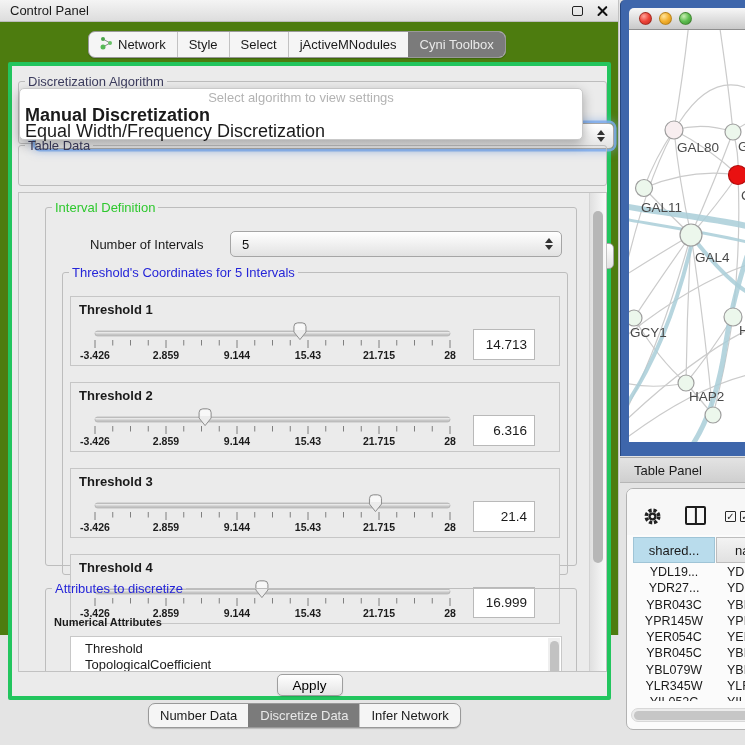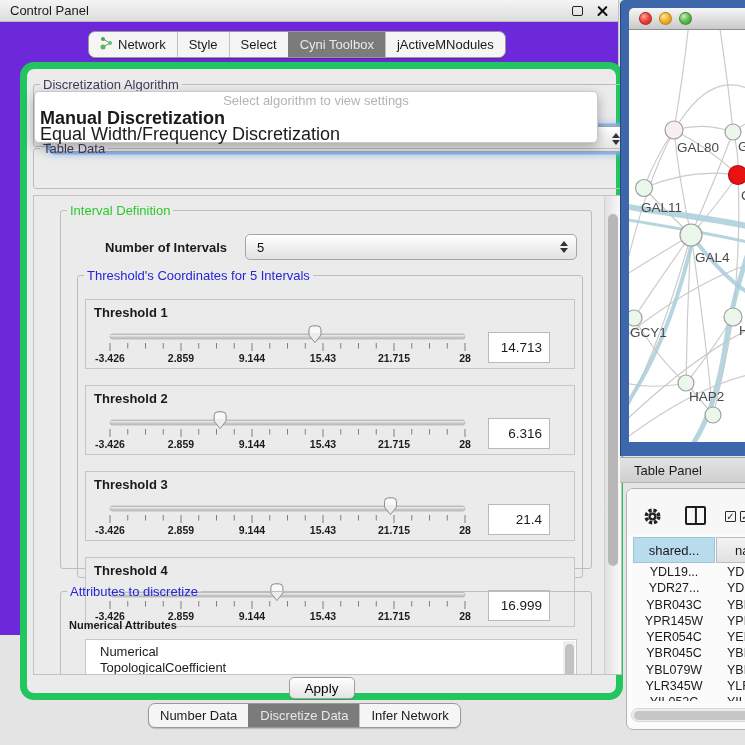--- a/index.html
+++ b/index.html
@@ -1,35 +1,35 @@
 <!DOCTYPE html>
 <html style="--frame-blue: #3e66ab; --active-tab: #7b7b7b; --header-selected: #b9dcec;"><head>
 <meta charset="utf-8">
 <style>
   *{box-sizing:border-box;margin:0;padding:0}
   html,body{width:745px;height:745px}
   body{position:relative;overflow:hidden;background:#e4e4e4;font-family:"Liberation Sans",sans-serif;color:#1a1a1a}
   
-  .cp{position:absolute;left:0;top:0;width:619px;height:635px;background:#6d28d9;border-right:1px solid #c2c2c2}
+  .cp{position:absolute;left:0;top:0;width:619px;height:635px;background:#4d7c0f;border-right:1px solid #c2c2c2}
   .cp-titlebar{position:absolute;left:0;top:0;width:100%;height:22px;background:linear-gradient(#f4f4f4,#dddddd);border-bottom:1px solid #bcbcbc;display:flex;align-items:center;padding:0 10px;font-size:13px}
   .cp-title{flex:1}
   .float-icon{width:11px;height:10px;border:1.6px solid #222;border-radius:2px;margin-right:14px}
   .close-icon{position:relative;width:11px;height:11px}
   .close-icon i{position:absolute;left:-1px;top:4.5px;width:13px;height:2.4px;background:#111;border-radius:1px}
   .close-icon i:nth-child(1){transform:rotate(45deg)}
   .close-icon i:nth-child(2){transform:rotate(-45deg)}
   
   .tabstrip{position:absolute;display:flex;border:1px solid #999;border-radius:7px;overflow:hidden;background:#f5f5f5;box-shadow:0 1px 1px rgba(0,0,0,.18)}
   .tabstrip .tab{padding:4px 11px;font-size:13px;display:flex;align-items:center;gap:5px;border-left:1px solid #c2c2c2;white-space:nowrap;cursor:default}
   .tabstrip .tab:first-child{border-left:none}
   .tabstrip .tab.active{background:var(--active-tab,#7b7b7b);color:#e9e9e9;border-left-color:var(--active-tab,#7b7b7b)}
   #top-tabs{left:88px;top:31px}
   #bottom-tabs{left:148px;top:703px}
   
-  .cp-body{position:absolute;left:20px;top:62px;width:603px;height:638px;background:#ebebeb;border:7px solid #22c55e;border-radius:14px}
+  .cp-body{position:absolute;left:8px;top:62px;width:603px;height:638px;background:#ebebeb;border:4px solid #22c55e;border-radius:2px}
   fieldset.group{position:absolute;border:1px solid #bdbdbd;border-radius:3px}
   fieldset.group legend{font-size:13px;padding:0 3px;margin-left:6px}
   .legend-navy{color:#3c3c5e}
   .legend-green{color:#2ec82e}
   .legend-blue{color:#2525d8}
   .combo{position:absolute;height:26px;border:1px solid #a5a5a5;border-radius:5px;background:linear-gradient(#ffffff,#e2e2e2);display:flex;align-items:center;font-size:13px;padding:0 26px 0 11px;color:#111}
   .combo .arrows{position:absolute;right:8px;top:50%;transform:translateY(-50%);display:flex;flex-direction:column;gap:2px}
   .tri-up{width:0;height:0;border-left:4px solid transparent;border-right:4px solid transparent;border-bottom:5px solid #333}
   .tri-down{width:0;height:0;border-left:4px solid transparent;border-right:4px solid transparent;border-top:5px solid #333}
   .focus-ring{box-shadow:0 0 0 2.5px rgba(125,170,235,.85),0 0 8px 3px rgba(125,170,235,.5)}
@@ -39,21 +39,21 @@
   .popup-prompt{font-size:13px;color:#b3b3b3;text-align:center;height:17px;line-height:16px}
   .popup-item{font-size:18px;padding:0 5px;height:16px;line-height:16px;white-space:nowrap}
   .popup-item.bold{font-weight:bold}
   #tabledata-group{left:6px;top:72px;width:589px;height:48px}
   #tabledata-combo{left:16px;top:90px;width:579px}
   
   .scroll-area{position:absolute;left:6px;top:126px;width:589px;height:480px;border:1px solid #c2c2c2;background:#ebebeb;overflow:hidden}
   .vscroll{position:absolute;right:0;top:0;width:17px;height:100%;background:linear-gradient(to right,#e0e0e0,#fafafa);border-left:1px solid #d2d2d2}
   .vscroll .thumb{position:absolute;left:3px;top:18px;width:10px;height:352px;background:#b7b7b7;border-radius:5px}
   #interval-group{left:26px;top:7px;width:532px;height:366px}
-  .noi-label{position:absolute;left:44px;top:22px;font-size:13px;font-weight:bold}
+  .noi-label{position:absolute;left:44px;top:22px;font-size:13px;font-weight:normal}
   #noi-combo{left:184px;top:16px;width:332px}
   #thr-group{left:16px;top:50px;width:506px;height:310px}
   #thresholds{position:absolute;left:7px;top:16px;width:490px}
   .thr-panel{position:relative;height:70px;margin-bottom:16px;border:1px solid #c6c6c6;background:#ebebeb}
   .thr-label{position:absolute;left:8px;top:5px;font-size:13px;font-weight:bold}
   .thr-svg{position:absolute;left:20px;top:25px;overflow:visible}
   .thr-value{position:absolute;right:24px;top:32px;width:62px;height:31px;background:#fff;border:1px solid #b9b9b9;font-size:13.5px;display:flex;align-items:center;justify-content:flex-end;padding-right:7px}
   #attrs-group{left:26px;top:388px;width:532px;height:122px}
   .attrs-subtitle{position:absolute;left:8px;top:20px;font-size:11px;font-weight:bold}
   .listbox{position:absolute;left:24px;top:40px;width:492px;height:78px;background:#fff;border:1px solid #c8c8c8;overflow:hidden;padding:4px 0 0 14px}
@@ -109,25 +109,25 @@
             <circle cx="10" cy="7" r="2" fill="#67c067"></circle>
           </svg></span>
         <span>Network</span>
       </div>
       <div class="tab">
         <span>Style</span>
       </div>
       <div class="tab">
         <span>Select</span>
       </div>
+      <div class="tab">
+        <span>jActiveMNodules</span>
+      </div>
       <div class="tab active">
         <span>Cyni Toolbox</span>
-      </div>
-      <div class="tab">
-        <span>jActiveMNodules</span>
       </div>
     </div>
 
   <div class="cp-body">
 
     <fieldset class="group" id="algo-group">
       <legend class="legend-navy">Discretization Algorithm</legend>
       <div class="combo focus-ring" id="algo-combo">
         <span class="arrows">
             <i class="tri-up"></i>
@@ -327,21 +327,21 @@
               </div>
             </div>
         </fieldset>
       </fieldset>
 
       <fieldset class="group" id="attrs-group">
         <legend class="legend-blue">Attributes to discretize</legend>
         <div class="attrs-subtitle">Numerical Attributes</div>
         <div class="listbox">
           <div id="attr-items">
-              <div class="list-item">Numerical</div>
+              <div class="list-item">Threshold</div>
               <div class="list-item">TopologicalCoefficient</div>
             </div>
           <div class="list-scroll">
               <div class="thumb"></div>
             </div>
         </div>
       </fieldset>
 
       <div class="vscroll">
           <div class="thumb"></div>

